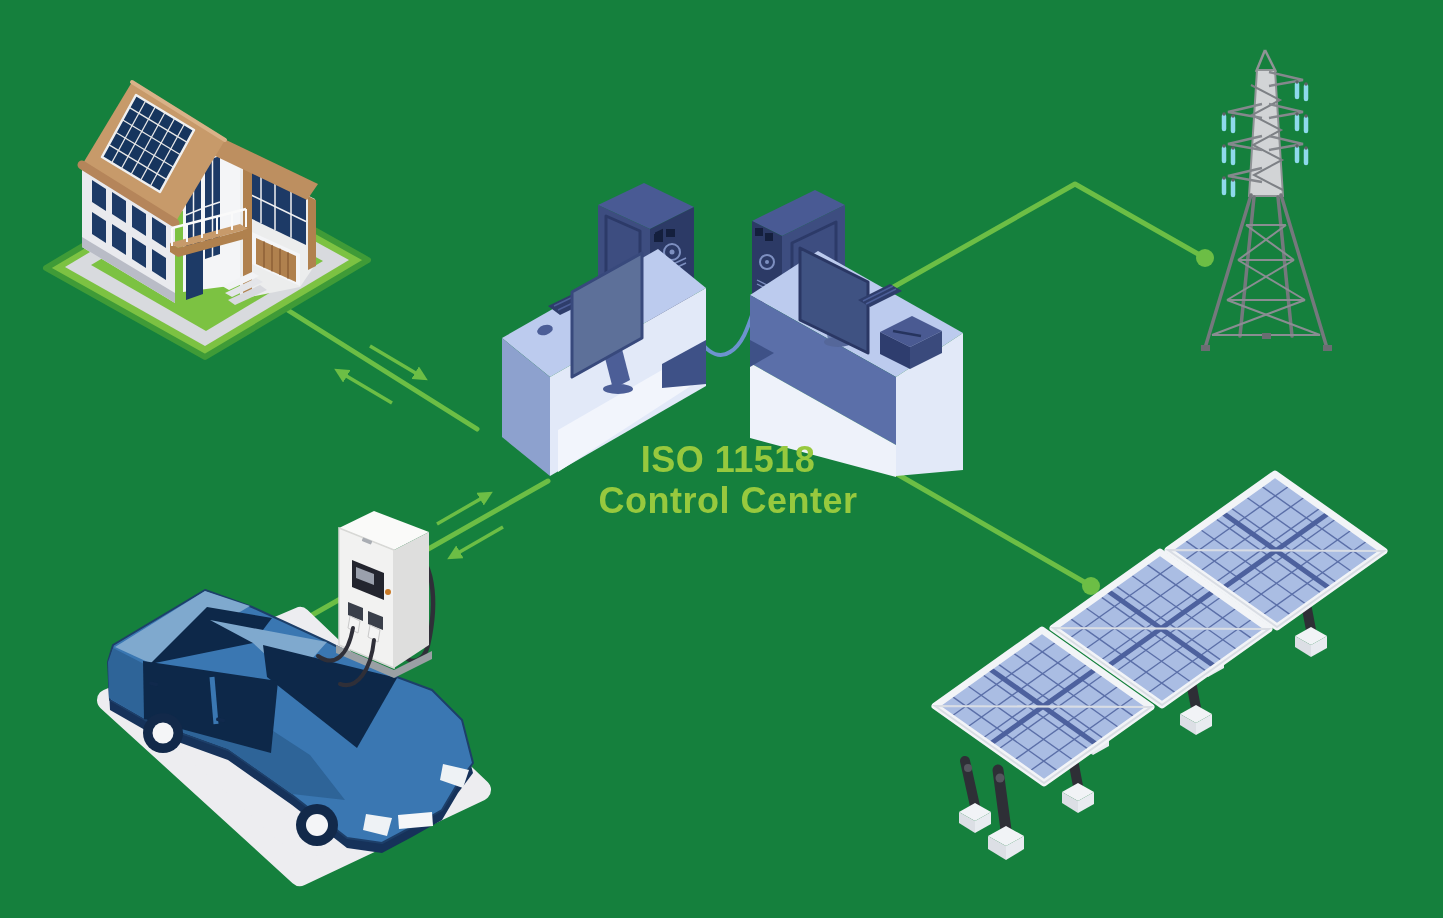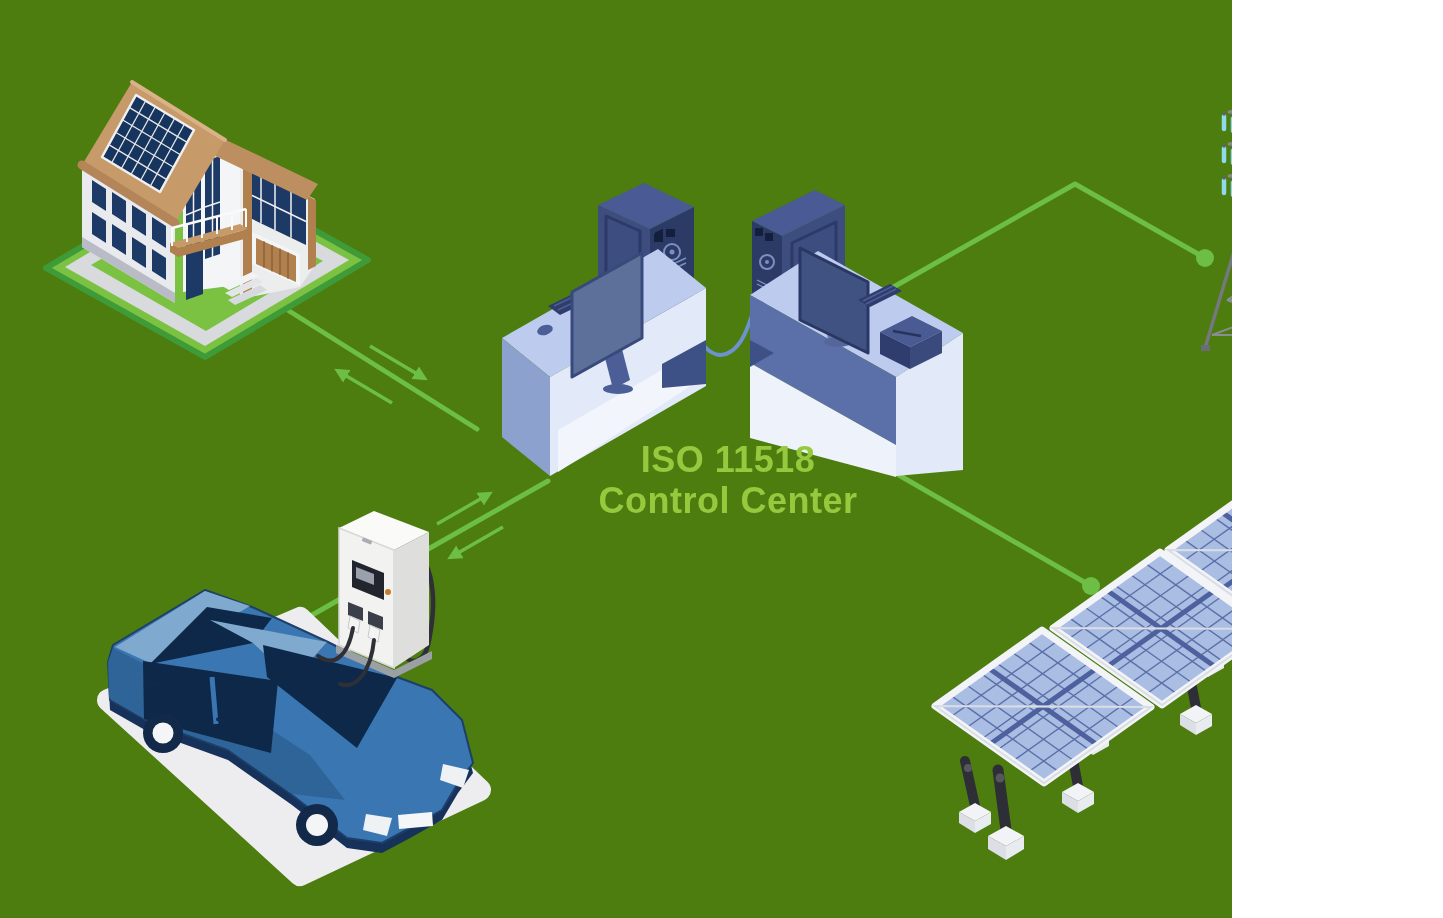--- a/index.html
+++ b/index.html
@@ -1,16 +1,16 @@
 <!DOCTYPE html>
 <html><head>
 <meta charset="utf-8">
 <style>
   html,body{margin:0;padding:0;background:#ffffff;}
-  .stage{position:relative;width:1232px;height:918px;background:#4d7c0f;overflow:hidden;
+  .stage{position:relative;width:1443px;height:918px;background:#15803d;overflow:hidden;
          font-family:"Liberation Sans",sans-serif;}
   svg{display:block;}
   .label-text{font-family:"Liberation Sans","DejaVu Sans",sans-serif;
               font-weight:bold;font-size:36px;letter-spacing:0.5px;fill:#97c93e;}
 </style>
 </head>
 <body>
 
 <div class="stage">
 <svg width="1443" height="918" viewBox="0 0 1443 918">

